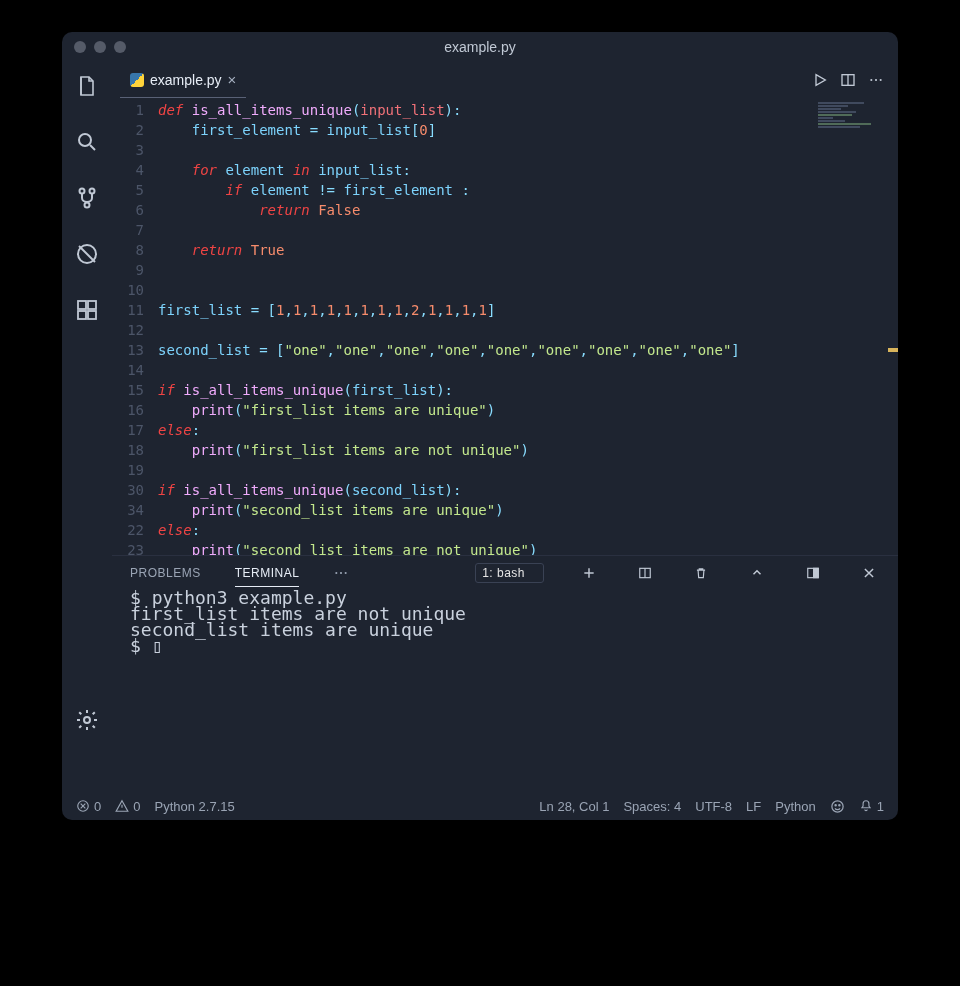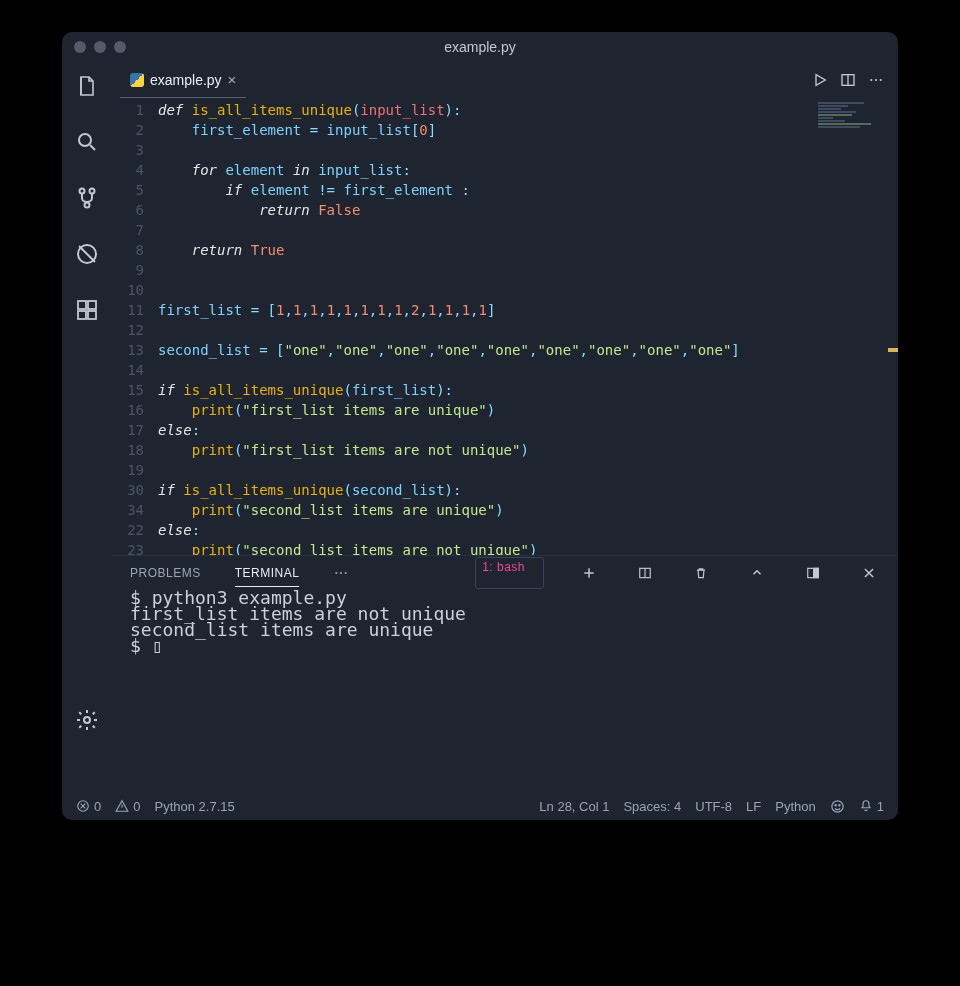--- a/index.html
+++ b/index.html
@@ -124,22 +124,22 @@
   padding-top: 2px;
 }
 .gutter div { height: 20px; }
 .code {
   flex: 1;
   color: #c0c8d4;
   padding-top: 2px;
   white-space: pre;
 }
 .code .row { height: 20px; }
-.kw { color: #e5e5e5; font-style: italic; }
-.fn { color: #eab308; }
+.kw { color: #ef4444; font-style: italic; }
+.fn { color: #f0abfc; }
 .param { color: #f07178; }
 .op { color: #89ddff; }
 .num { color: #f78c6c; }
 .str { color: #c3e88d; }
 .bool { color: #f78c6c; }
 .punct { color: #89ddff; }
 .ident { color: #7dd3fc; }
 .minimap {
   position: absolute;
   right: 2px;
@@ -192,23 +192,23 @@
   color: #e7edf6;
   border-bottom: 1px solid #e7edf6;
   padding-bottom: 6px;
   margin-bottom: -6px;
 }
 .panel-tabs .pflex { flex: 1; }
 .panel-tabs .dots { cursor: pointer; }
 .term-select {
   background: #1e2430;
   border: 1px solid #3a4254;
-  color: #ec4899;
+  color: #e5e5e5;
   font-size: 12px;
-  padding: 2px 18px 14px 6px;
+  padding: 2px 18px 2px 6px;
   border-radius: 3px;
   cursor: pointer;
 }
 .panel-tabs .pbtn {
   width: 22px; height: 22px;
   display: flex; align-items: center; justify-content: center;
   color: #c0c8d4;
   cursor: pointer;
 }
 .terminal {

